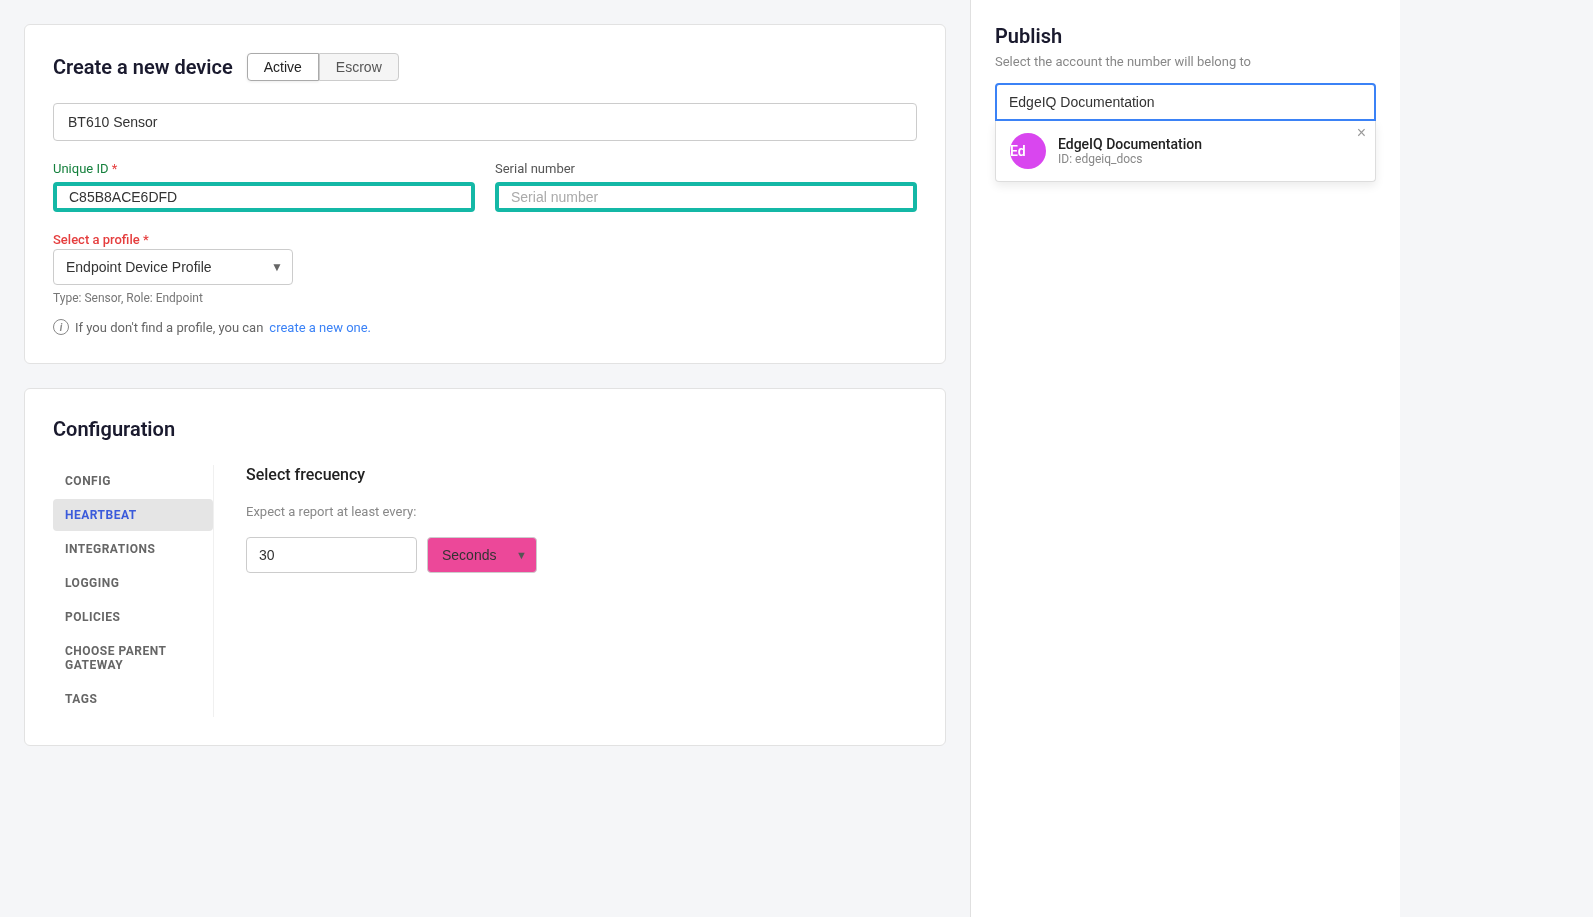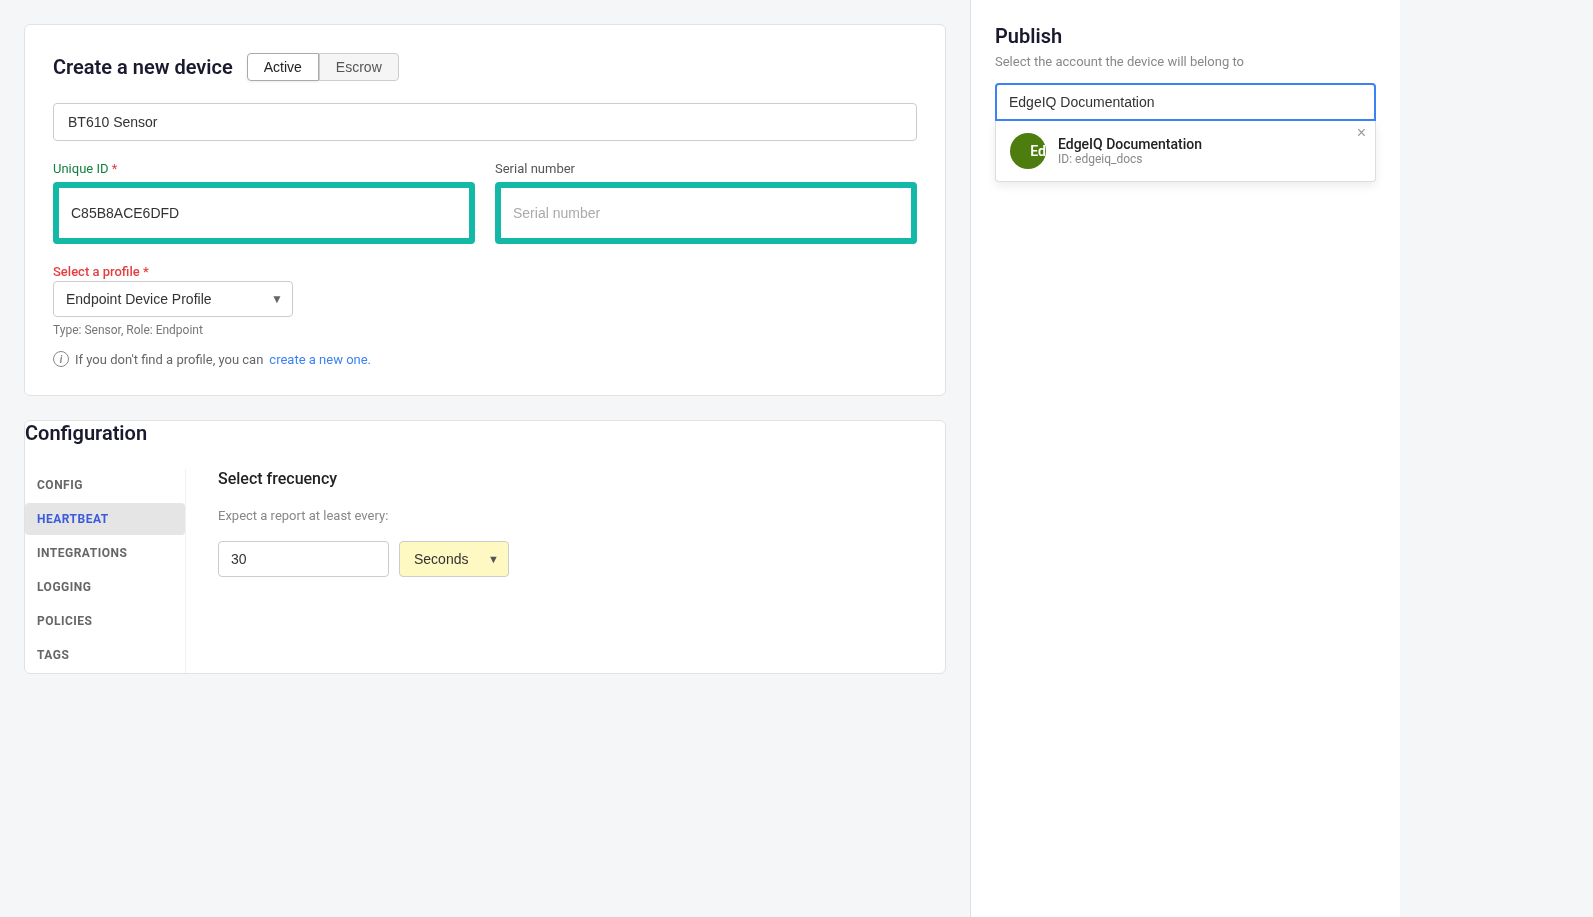--- a/index.html
+++ b/index.html
@@ -93,22 +93,22 @@
     .field-label {
       font-size: 13px;
       color: #555;
       margin-bottom: 6px;
     }
     .field-label span {
       color: #15803d;
     }
     .field-input {
       width: 100%;
-      padding: 17px 12px;
-      border: 6px solid #14b8a6;
+      padding: 3px 12px;
+      border: 4px solid #14b8a6;
       border-radius: 4px;
       font-size: 14px;
       color: #333;
       outline: none;
     }
     .field-input::placeholder {
       color: #aaa;
     }
 
     .profile-section {
@@ -181,20 +181,21 @@
       color: #888;
       font-style: italic;
       font-weight: bold;
     }
 
     
     .config-card {
       background: #fff;
       border-radius: 6px;
       border: 1px solid #e2e2e2;
+      padding: 28px;
     }
     .config-title {
       font-size: 20px;
       font-weight: 600;
       color: #1a1a2e;
       margin-bottom: 24px;
     }
     .config-layout {
       display: flex;
       gap: 0;
@@ -252,21 +253,21 @@
       position: relative;
       display: inline-block;
     }
     .frequency-select {
       padding: 9px 36px 9px 14px;
       border: 1px solid #ccc;
       border-radius: 4px;
       font-size: 14px;
       color: #333;
       appearance: none;
-      background: #fef9c3;
+      background: #ec4899;
       cursor: pointer;
       outline: none;
       min-width: 110px;
     }
     .frequency-select-arrow {
       position: absolute;
       right: 10px;
       top: 50%;
       transform: translateY(-50%);
       pointer-events: none;
@@ -321,25 +322,25 @@
       display: flex;
       align-items: center;
       gap: 12px;
       padding: 12px 14px;
       cursor: pointer;
     }
     .account-avatar {
       width: 36px;
       height: 36px;
       border-radius: 50%;
-      background: #4d7c0f;
+      background: #d946ef;
       color: #fff;
       display: flex;
       align-items: center;
-      justify-content: flex-end;
+      justify-content: flex-start;
       font-size: 14px;
       font-weight: 600;
       flex-shrink: 0;
     }
     .account-info {
       display: flex;
       flex-direction: column;
     }
     .account-name {
       font-size: 14px;
@@ -404,20 +405,21 @@
     <div class="config-card">
       <div class="config-title">Configuration</div>
       <div class="config-layout">
 
         <div class="config-sidebar">
           <div class="config-nav-item">CONFIG</div>
           <div class="config-nav-item active">HEARTBEAT</div>
           <div class="config-nav-item">INTEGRATIONS</div>
           <div class="config-nav-item">LOGGING</div>
           <div class="config-nav-item">POLICIES</div>
+          <div class="config-nav-item">CHOOSE PARENT GATEWAY</div>
           <div class="config-nav-item">TAGS</div>
         </div>
 
         <div class="config-main">
           <div class="frequency-title">Select frecuency</div>
           <div class="frequency-hint">Expect a report at least every:</div>
           <div class="frequency-row">
             <input class="frequency-input" type="text" value="30" style="">
             <div class="frequency-select-wrapper">
               <select class="frequency-select">
@@ -429,21 +431,21 @@
             </div>
           </div>
         </div>
       </div>
     </div>
 
   </div>
 
   <div class="right-panel">
     <div class="publish-title">Publish</div>
-    <div class="publish-hint">Select the account the device will belong to</div>
+    <div class="publish-hint">Select the account the number will belong to</div>
 
     <div class="publish-search-wrapper">
       <input class="publish-search-input" type="text" value="EdgeIQ Documentation" style="">
       <button class="publish-search-clear">×</button>
 
       <div class="publish-dropdown">
         <div class="publish-option">
           <div class="account-avatar">
             <span>Ed</span>
           </div>

